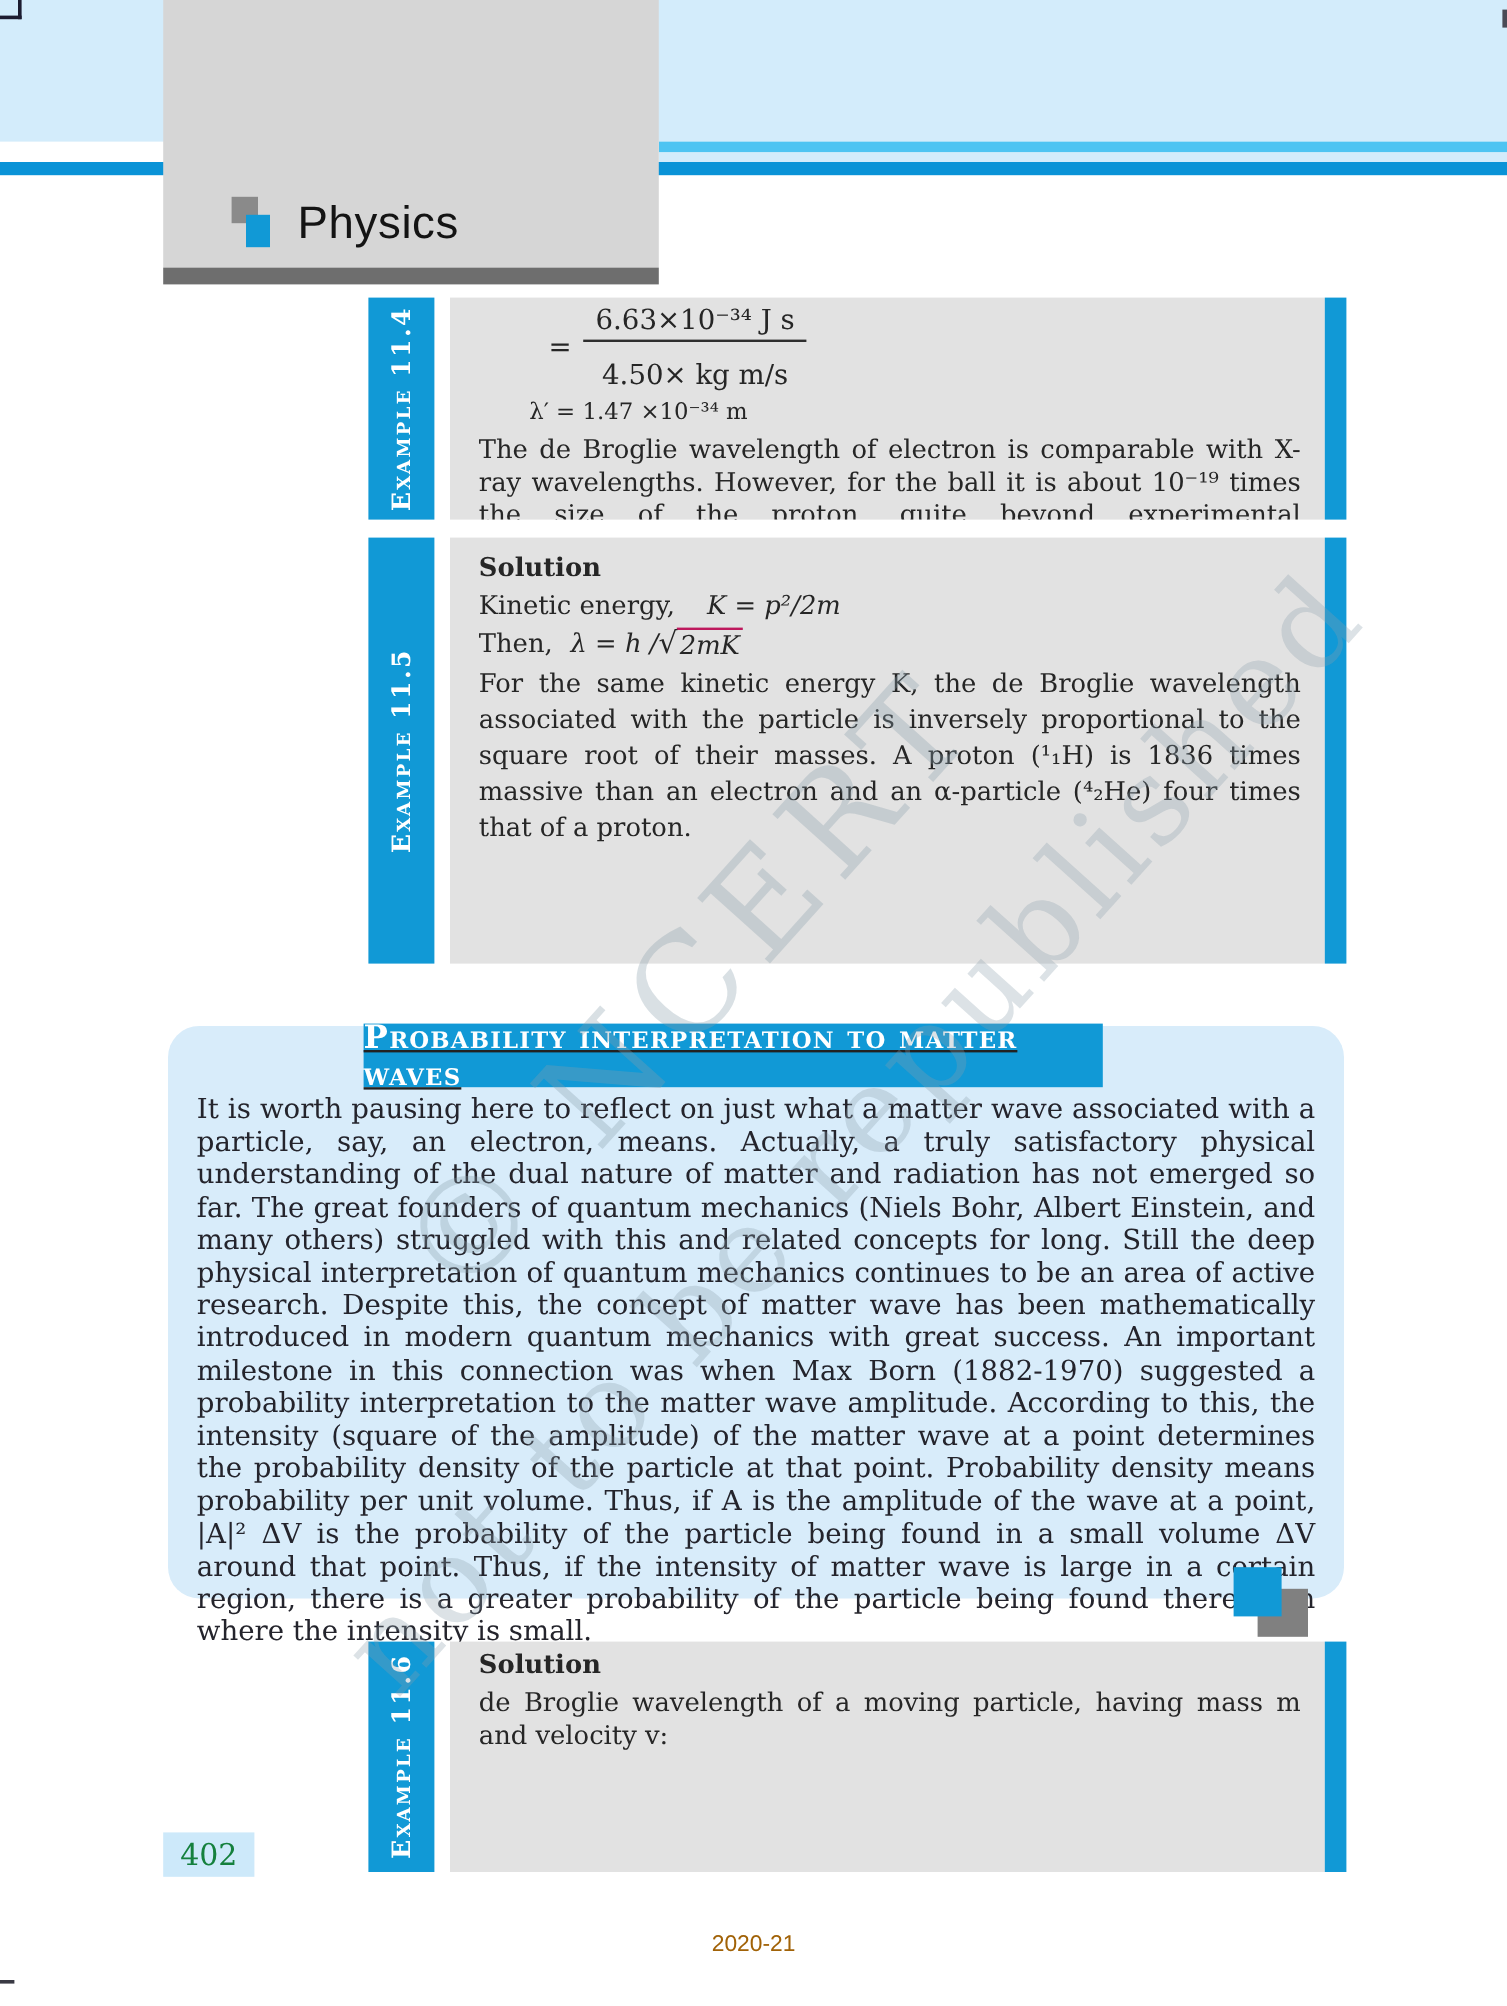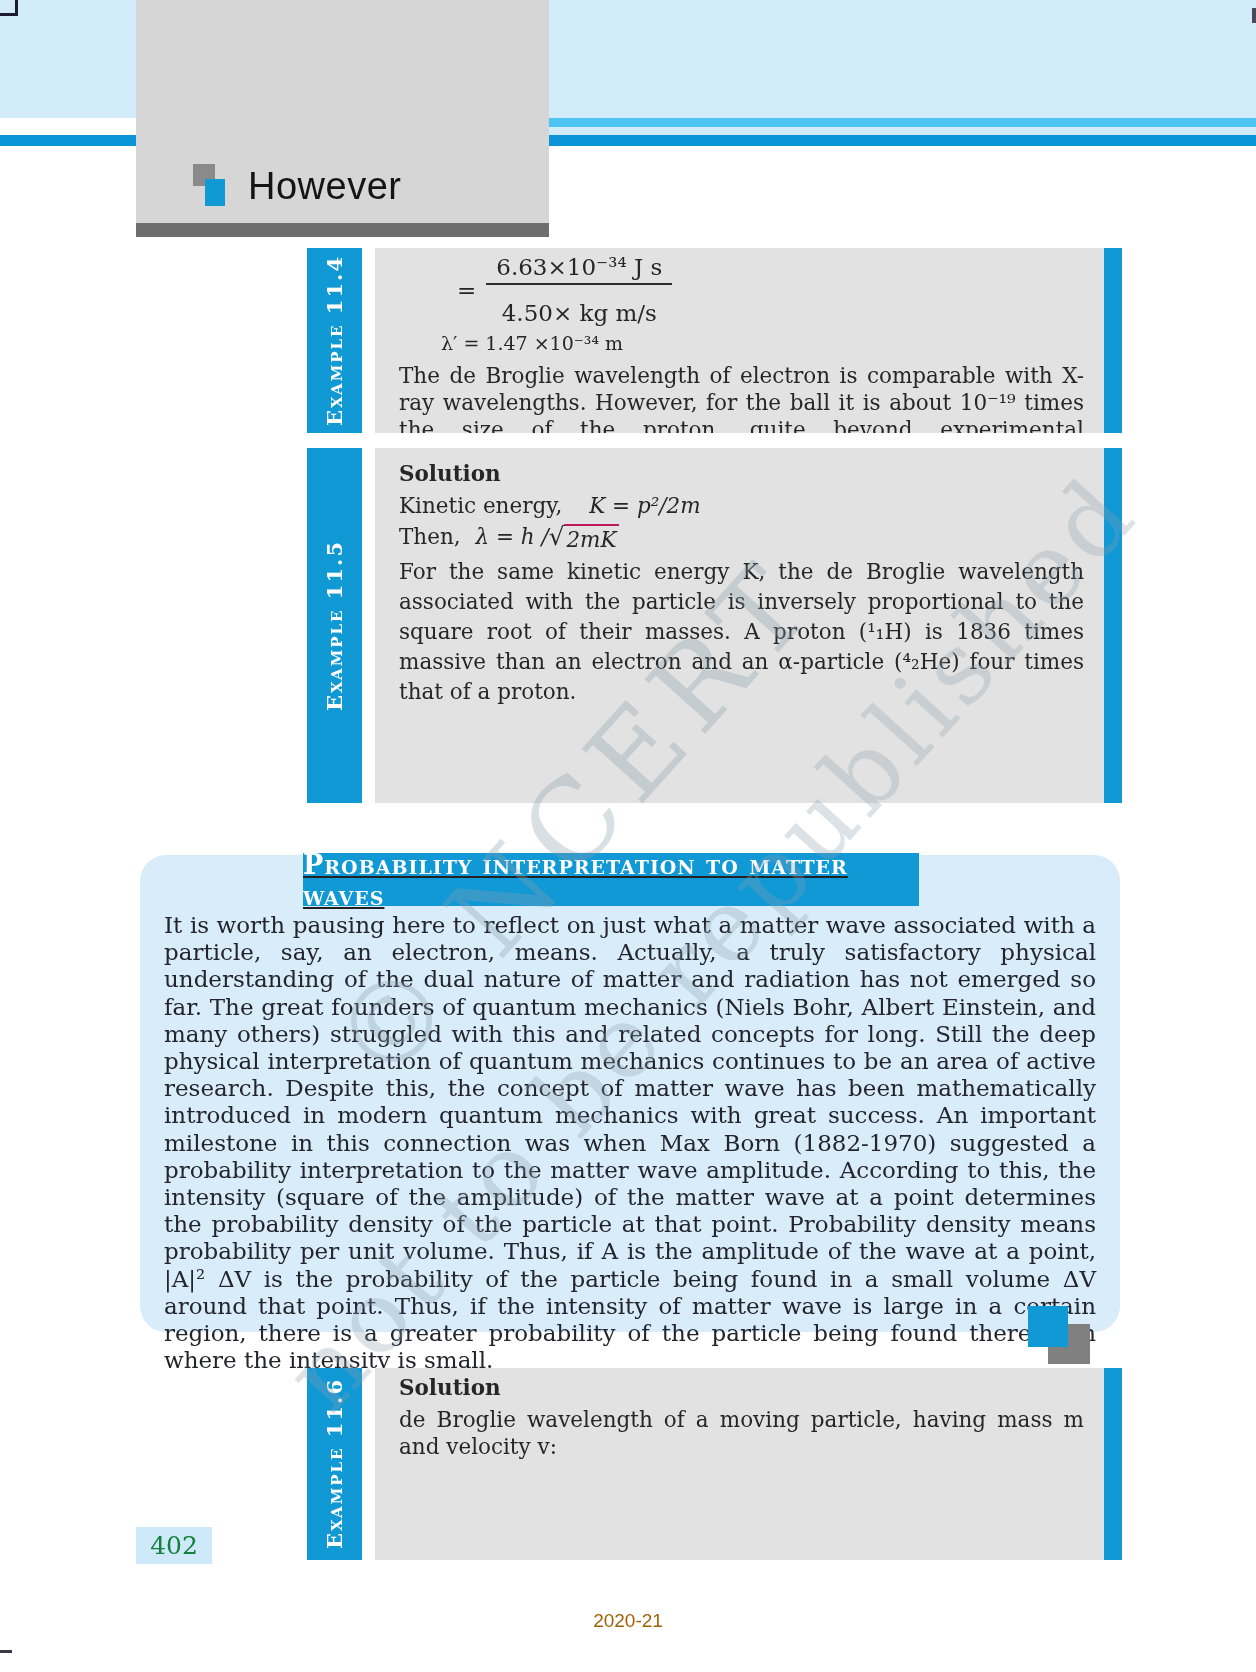--- a/index.html
+++ b/index.html
@@ -89,21 +89,21 @@
 <div id="page">
 
   <div class="hdr-lightblue"></div>
   <div class="stripe-mid"></div>
   <div class="stripe-gap"></div>
   <div class="stripe-dark"></div>
   <div class="hdr-graybox"></div>
   <div class="hdr-graybar"></div>
   <div class="sq-gray"></div>
   <div class="sq-blue"></div>
-  <div class="physics-title">However</div>
+  <div class="physics-title">Physics</div>
   <div class="cropmark-tl"></div>
   <div class="tick-tr"></div>
   <div class="tick-bl"></div>
 
   <div class="example-row" id="ex114">
     <div class="ex-label">
       <span>Example 11.4</span>
     </div>
     <div class="ex-gap"></div>
     <div class="ex-content">

